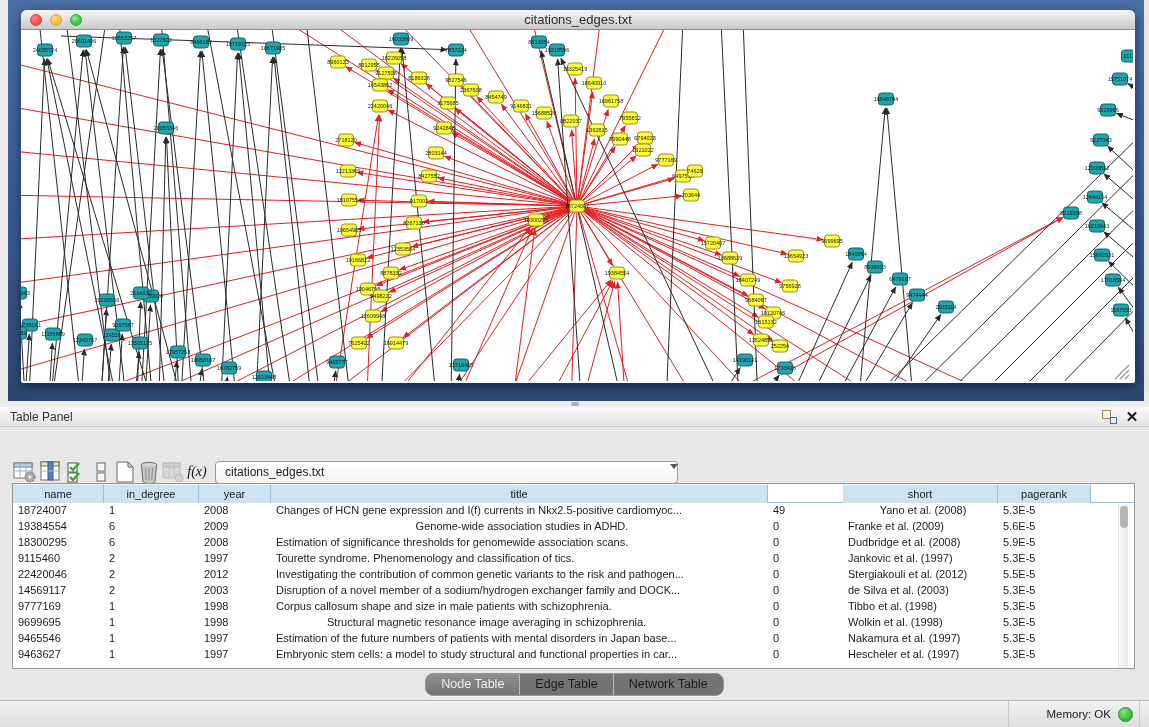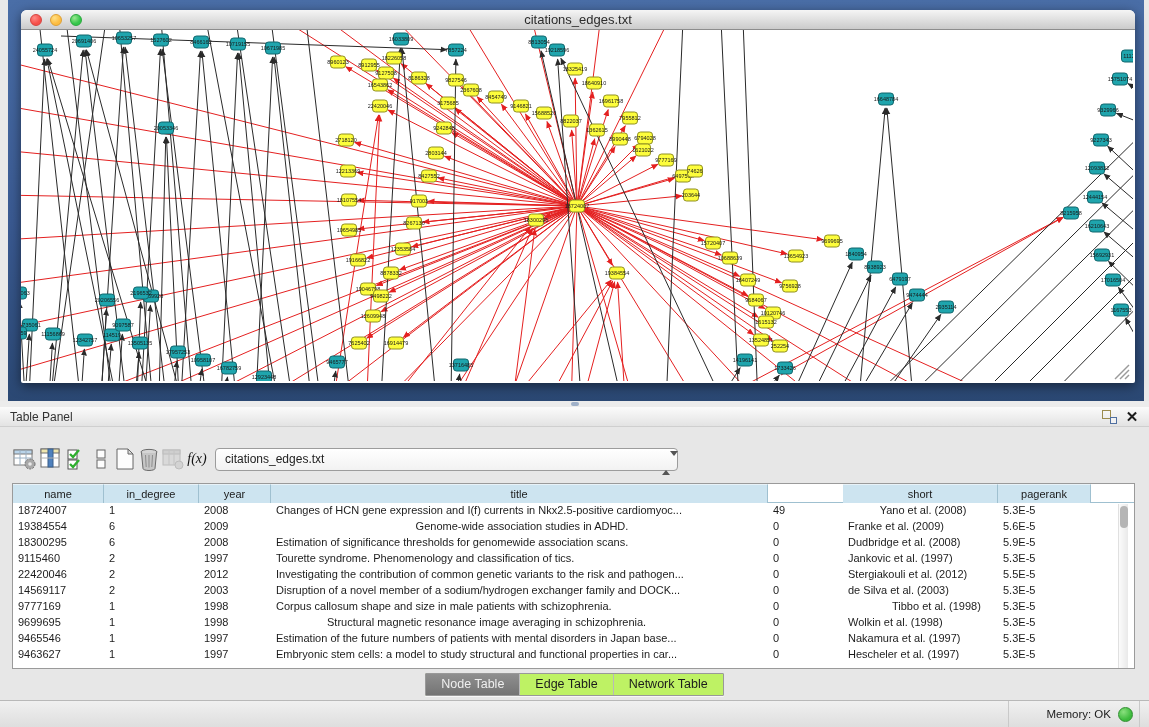--- a/index.html
+++ b/index.html
@@ -40,21 +40,21 @@
     border:1.5px solid #9b8b4d; background:transparent; }
   #float-btn .sq-front{ position:absolute; right:0; bottom:0; width:7px; height:7px;
     border:1.5px solid #4f6fa0; background:#f2f2f2; }
   #close-btn { position:absolute; right:8px; top:0; width:18px; height:20px;
     border:none; background:transparent; font-size:15px; font-weight:bold; color:#1c1c1c; }
 
   #panel-body { position:absolute; left:0; top:427px; width:1149px; height:273px;
     background:#e7e7e7; }
 
   
-  #toolbar { position:absolute; left:0; top:5px; width:1149px; height:50px;padding-left:44px; }
+  #toolbar { position:absolute; left:0; top:18px; width:1149px; height:50px;padding-left:44px; }
   .tb-btn { position:absolute; top:12px; width:26px; height:30px; border:none;
     background:transparent; padding:0; }
   .tb-btn svg { display:block; margin:auto; }
   #dd { position:absolute; left:215px; top:16px; width:463px; height:23px;
     background:linear-gradient(#ffffff,#f2f2f2); border:1px solid #9c9c9c;
     border-radius:4px; font-size:12px; color:#222; text-align:left;
     padding:0 20px 0 9px; line-height:21px; }
   #dd .arrows { position:absolute; right:7px; top:4px; width:8px; height:15px; }
   #dd .tri-up { width:0; height:0; border-left:4px solid transparent;
     border-right:4px solid transparent; border-bottom:5px solid #555; margin-bottom:3px; }
@@ -76,22 +76,22 @@
   .tr { position:relative; height:16px; width:1121px; background:#fff; }
   .td { position:absolute; top:0; height:16px; font-size:11px; color:#1c1c1c;
     line-height:15px; padding-left:5px; overflow:hidden; white-space:nowrap; }
   #vscroll { position:absolute; left:1105px; top:20px; width:10px; height:164px;
     background:linear-gradient(90deg,#fbfbfb,#e9e9e9); border-left:1px solid #e0e0e0; }
   #vthumb { position:absolute; left:1px; top:2px; width:8px; height:22px;
     background:#b5b5b5; border-radius:4px; }
 
   
   #tabs { position:absolute; left:0; top:246px; width:1149px; height:22px; text-align:center; }
-  #tabbar { display:inline-flex; border:1px solid #999; border-radius:1px;
-    overflow:hidden; background:#bef264; box-shadow:0 1px 0 rgba(255,255,255,.7); }
+  #tabbar { display:inline-flex; border:1px solid #999; border-radius:8px;
+    overflow:hidden; background:#737373; box-shadow:0 1px 0 rgba(255,255,255,.7); }
   .tab { padding:3px 15px; font-size:12.5px; color:#1c1c1c; border:none;
     background:transparent; border-right:1px solid #b9b9b9; line-height:15px; }
   .tab:last-child { border-right:none; }
   .tab.active { background:linear-gradient(#8f8f8f,#747474); color:#efefef; }
 
   
   #statusbar { position:absolute; left:0; top:700px; width:1149px; height:27px;
     background:linear-gradient(#f0f0f0,#dedede); border-top:1px solid #b8b8b8; }
   #memory-box { position:absolute; right:9px; top:0; height:27px; width:132px;
     border-left:1px solid #c9c9c9; border-right:1px solid #c9c9c9; }
@@ -880,21 +880,21 @@
           <div class="td" style="left: 755px; width: 75px;">0</div>
           <div class="td" style="left: 830px; width: 155px;">de Silva et al. (2003)</div>
           <div class="td" style="left: 985px; width: 93px;">5.3E-5</div>
         </div>
         <div class="tr">
           <div class="td" style="left: 0px; width: 91px;">9777169</div>
           <div class="td" style="left: 91px; width: 95px;">1</div>
           <div class="td" style="left: 186px; width: 72px;">1998</div>
           <div class="td" style="left: 258px; width: 497px;">Corpus callosum shape and size in male patients with schizophrenia.</div>
           <div class="td" style="left: 755px; width: 75px;">0</div>
-          <div class="td" style="left: 874px; width: 155px;">Tibbo et al. (1998)</div>
+          <div class="td" style="left: 830px; width: 155px;">Tibbo et al. (1998)</div>
           <div class="td" style="left: 985px; width: 93px;">5.3E-5</div>
         </div>
         <div class="tr">
           <div class="td" style="left: 0px; width: 91px;">9699695</div>
           <div class="td" style="left: 91px; width: 95px;">1</div>
           <div class="td" style="left: 186px; width: 72px;">1998</div>
           <div class="td" style="left: 265px; width: 497px; margin-left: 44px;">Structural magnetic resonance image averaging in schizophrenia.</div>
           <div class="td" style="left: 755px; width: 75px;">0</div>
           <div class="td" style="left: 830px; width: 155px;">Wolkin et al. (1998)</div>
           <div class="td" style="left: 985px; width: 93px;">5.3E-5</div>

